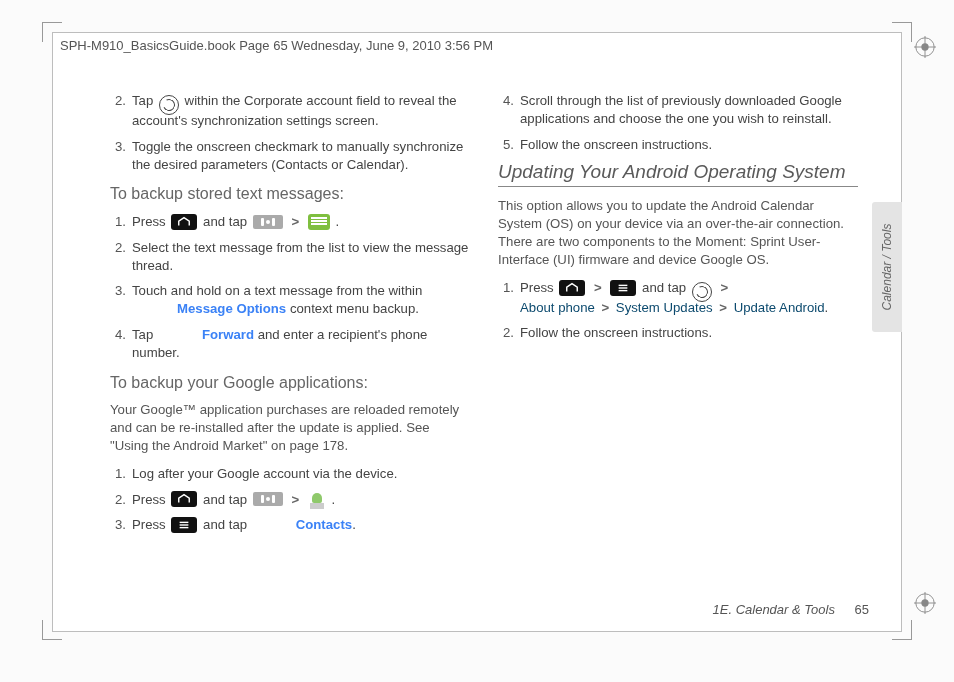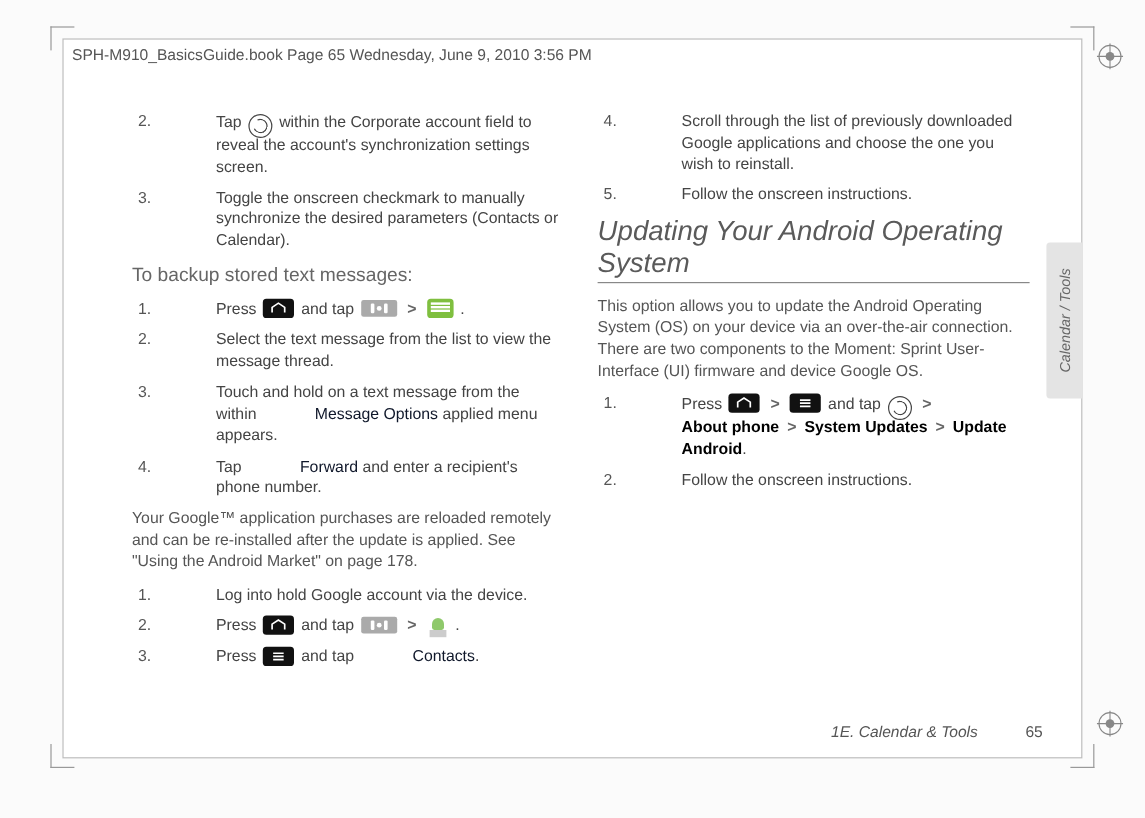--- a/index.html
+++ b/index.html
@@ -48,45 +48,45 @@
     position: absolute;
     left: 110px; top: 92px;
     width: 750px;
     display: flex;
     gap: 28px;
   }
   .col { width: 360px; font-size: 13.2px; line-height: 1.35; color:#444;}
   ol.steps { list-style: none; padding-left: 0; }
   ol.steps li { display:flex; margin-bottom:8px; }
   ol.steps li .num { width:22px; flex-shrink:0; text-align:right; padding-right:6px; color:#555;}
-  ol.steps li .body { flex:1;margin-left:48px; }
+  ol.steps li .body { flex:1; }
   .subhead { color:#666; margin:10px 0 8px 0; font-size:16px; }
   .para { margin-bottom:10px; color:#555; }
   h2.section {
     font-family: Arial, sans-serif;
     font-weight: normal;
     font-style: italic;
-    font-size: 23px;
+    font-size: 19px;
     color:#5a5a5a;
     border-bottom: 1px solid #888;
     padding-bottom:3px;
     margin-bottom:10px;
     line-height:1.15;
   }
-  .bold { font-weight: normal; color:#0f172a;padding-left:45px;}
-  .boldgray { font-weight: bold; color:#000000;}
+  .bold { font-weight: bold; color:#3b82f6;padding-left:45px;}
+  .boldgray { font-weight: normal; color:#0c4a6e;}
   .footer {
     position:absolute;
     right: 85px;
     bottom: 65px;
     font-size: 13px;
     font-style: italic;
     color:#555;
   }
-  .footer .pnum { font-style: normal; margin-left: 36px;}
+  .footer .pnum { font-style: normal; margin-left: 16px;}
   .side-tab {
     position:absolute;
     right: 52px;
     top: 202px;
     width: 30px;
     height: 130px;
     background: #e4e4e4;
     border-radius: 3px 0 0 3px;
     display:flex;
     align-items:center;
@@ -231,38 +231,39 @@
       </li>
       <li>
         <span class="num">2.</span>
         <span class="body">Select the text message from the list to view the message thread.</span>
       </li>
       <li>
         <span class="num">3.</span>
         <span class="body">
           <span>Touch and hold on a text message from the within </span>
           <span class="bold">Message Options</span>
-          <span> applied menu appears.</span>
+          <span> context menu backup.</span>
         </span>
       </li>
       <li>
         <span class="num">4.</span>
         <span class="body">
           <span>Tap </span>
           <span class="bold">Forward</span>
           <span> and enter a recipient's phone number.</span>
         </span>
       </li>
     </ol>
 
+    <div class="subhead">To backup your Google applications:</div>
     <div class="para">Your Google™ application purchases are reloaded remotely and can be re-installed after the update is applied. See "Using the Android Market" on page 178.</div>
     <ol class="steps">
       <li>
         <span class="num">1.</span>
-        <span class="body">Log into hold Google account via the device.</span>
+        <span class="body">Log after your Google account via the device.</span>
       </li>
       <li>
         <span class="num">2.</span>
         <span class="body">
           <span>Press </span>
           <span class="icon icon-key">
               <svg viewBox="0 0 16 12">
                 <path d="M2 10 L2 5 L8 1 L14 5 L14 10"></path>
               </svg>
             </span>
@@ -301,21 +302,21 @@
         <span class="num">4.</span>
         <span class="body">Scroll through the list of previously downloaded Google applications and choose the one you wish to reinstall.</span>
       </li>
       <li>
         <span class="num">5.</span>
         <span class="body">Follow the onscreen instructions.</span>
       </li>
     </ol>
 
     <h2 class="section">Updating Your Android Operating System</h2>
-    <div class="para">This option allows you to update the Android Operating System (OS) on your device via an over-the-air connection. There are two components to the Moment: Sprint User-Interface (UI) firmware and device Google OS.</div>
+    <div class="para">This option allows you to update the Android Calendar System (OS) on your device via an over-the-air connection. There are two components to the Moment: Sprint User-Interface (UI) firmware and device Google OS.</div>
 
     <ol class="steps">
       <li>
         <span class="num">1.</span>
         <span class="body">
           <span>Press </span>
           <span class="icon icon-key">
               <svg viewBox="0 0 16 12">
                 <path d="M2 10 L2 5 L8 1 L14 5 L14 10"></path>
               </svg>

